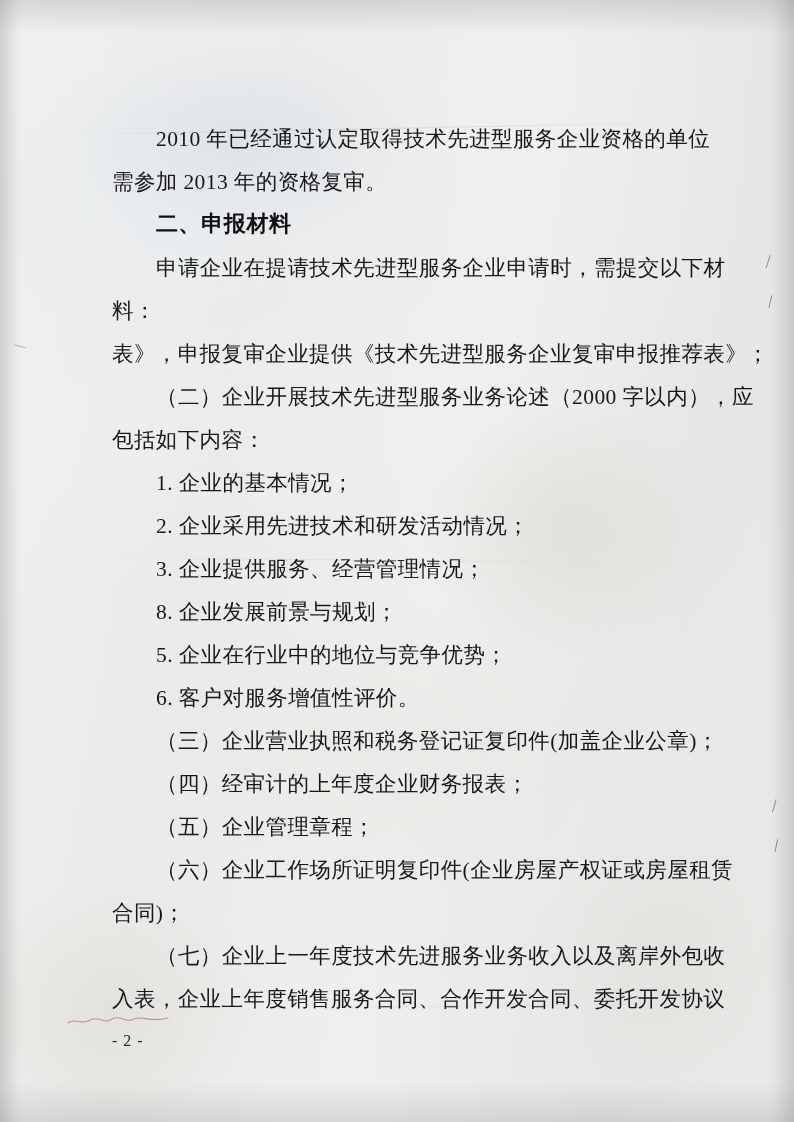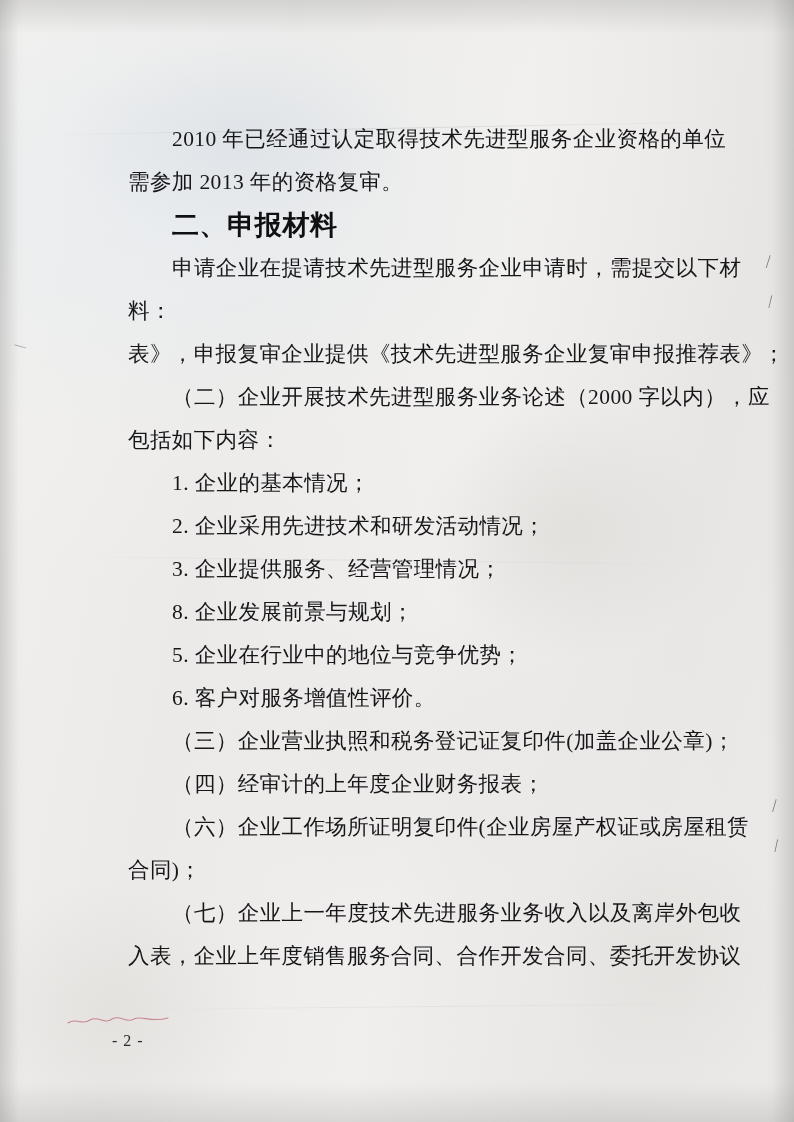--- a/index.html
+++ b/index.html
@@ -62,42 +62,42 @@
     pointer-events: none;
   }
   .edge-bottom {
     position: absolute; left: 0; bottom: 0; height: 40px; width: 794px;
     background: linear-gradient(to top, rgba(120,120,118,0.2), rgba(0,0,0,0));
     pointer-events: none;
   }
 
   .content {
     position: absolute;
-    left: 128px;
+    left: 112px;
     top: 118px;
     width: 592px;
   }
   .line {
     font-size: 21.5px;
     line-height: 43px;
     color: #17171a;
     letter-spacing: 0.4px;
     white-space: pre;
     font-family: "Liberation Serif", "DejaVu Serif", serif;
   }
   .indent2 { text-indent: 44px; }
   .heading {
-    font-size: 27px;
+    font-size: 22px;
     line-height: 43px;
     font-weight: bold;
     color: #101013;
     text-indent: 44px;
     letter-spacing: 0.6px;
     white-space: pre;
-    font-family: Liberation Serif, serif;
+    font-family: Liberation Mono, monospace;
   }
 
   .footer {
     position: absolute;
     left: 112px;
     top: 1032px;
     width: 592px;
     font-size: 16px;
     color: #2a2a2c;
     letter-spacing: 1px;
@@ -157,20 +157,21 @@
     <div class="line indent2">（二）企业开展技术先进型服务业务论述（2000 字以内），应</div>
     <div class="line">包括如下内容：</div>
     <div class="line indent2">1. 企业的基本情况；</div>
     <div class="line indent2">2. 企业采用先进技术和研发活动情况；</div>
     <div class="line indent2">3. 企业提供服务、经营管理情况；</div>
     <div class="line indent2">8. 企业发展前景与规划；</div>
     <div class="line indent2">5. 企业在行业中的地位与竞争优势；</div>
     <div class="line indent2">6. 客户对服务增值性评价。</div>
     <div class="line indent2">（三）企业营业执照和税务登记证复印件(加盖企业公章)；</div>
     <div class="line indent2">（四）经审计的上年度企业财务报表；</div>
+    <div class="line indent2">（五）企业管理章程；</div>
     <div class="line indent2">（六）企业工作场所证明复印件(企业房屋产权证或房屋租赁</div>
     <div class="line">合同)；</div>
     <div class="line indent2">（七）企业上一年度技术先进服务业务收入以及离岸外包收</div>
     <div class="line">入表，企业上年度销售服务合同、合作开发合同、委托开发协议</div>
   </div>
 
   <svg class="scribble" viewBox="0 0 104 14">
     <path d="M2 9 C10 3, 16 12, 24 6 C32 1, 38 11, 46 5 C54 0, 60 10, 68 5 C76 1, 84 9, 102 4" fill="none" stroke="#c06a74" stroke-width="1.1" stroke-linecap="round"></path>
   </svg>
 

